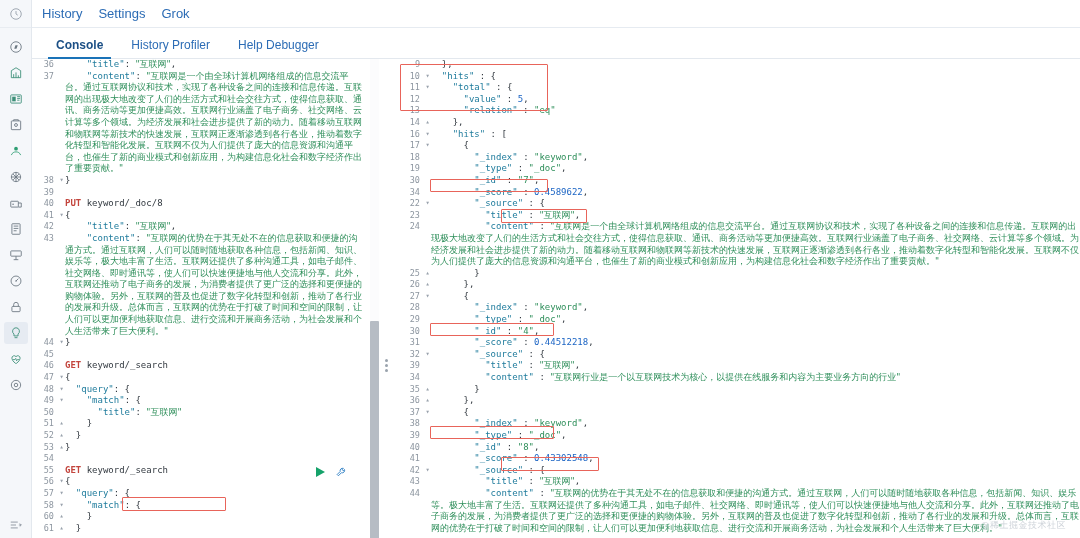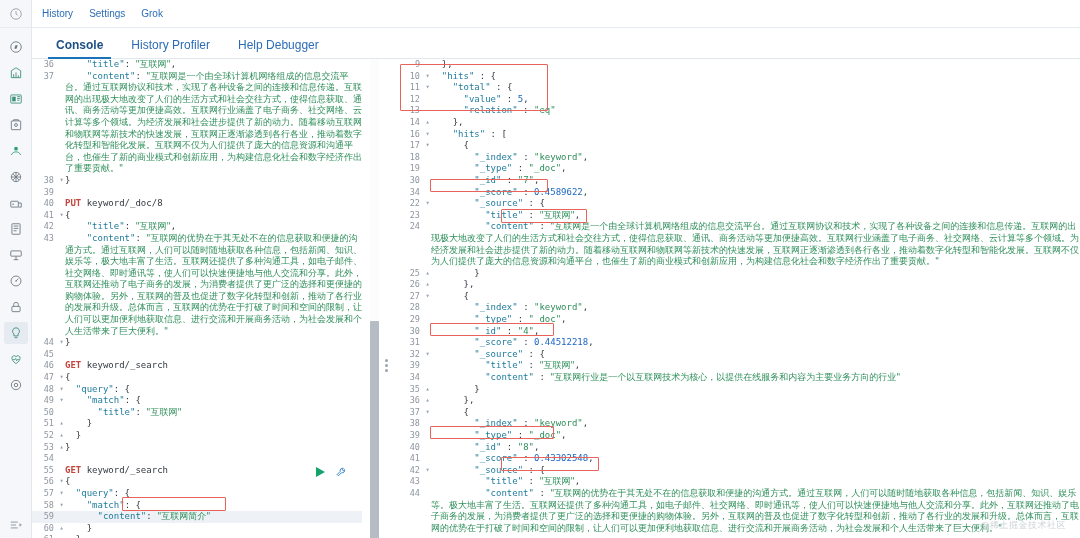--- a/index.html
+++ b/index.html
@@ -69,21 +69,21 @@
     height: 28px;
     border-bottom: 1px solid #e6ebf1;
     display: flex;
     align-items: center;
     padding-left: 10px;
     gap: 16px;
     background: #fff;
     flex: 0 0 28px;
   }
   .topbar a {
-    font-size: 10px;
+    font-size: 13px;
     color: #2c6cb5;
     text-decoration: none;
     cursor: pointer;
     line-height: 1;
   }
 
   
   .tabs {
     height: 31px;
     border-bottom: 1px solid #e3e8ee;
@@ -393,21 +393,20 @@
             <div class="ln"><span class="gut">49</span><span class="fold">▾</span><span class="txt"><span class="p" style="white-space: pre;">    </span><span class="k" style="white-space: pre;">"match"</span><span class="p" style="white-space: pre;">: {</span></span></div>
             <div class="ln"><span class="gut">50</span><span class="fold"></span><span class="txt"><span class="p" style="white-space: pre;">      </span><span class="k" style="white-space: pre;">"title"</span><span class="p" style="white-space: pre;">: </span><span class="s cjk" style="white-space: pre;">"互联网"</span></span></div>
             <div class="ln"><span class="gut">51</span><span class="fold">▴</span><span class="txt"><span class="p" style="white-space: pre;">    }</span></span></div>
             <div class="ln"><span class="gut">52</span><span class="fold">▴</span><span class="txt"><span class="p" style="white-space: pre;">  }</span></span></div>
             <div class="ln"><span class="gut">53</span><span class="fold">▴</span><span class="txt"><span class="p" style="white-space: pre;">}</span></span></div>
             <div class="ln"><span class="gut">54</span><span class="fold"></span><span class="txt"></span></div>
             <div class="ln"><span class="gut">55</span><span class="fold"></span><span class="txt"><span class="m-get">GET </span><span class="url">keyword/_search</span></span></div>
             <div class="ln"><span class="gut">56</span><span class="fold">▾</span><span class="txt"><span class="p" style="white-space: pre;">{</span></span></div>
             <div class="ln"><span class="gut">57</span><span class="fold">▾</span><span class="txt"><span class="p" style="white-space: pre;">  </span><span class="k" style="white-space: pre;">"query"</span><span class="p" style="white-space: pre;">: {</span></span></div>
             <div class="ln"><span class="gut">58</span><span class="fold">▾</span><span class="txt"><span class="p" style="white-space: pre;">    </span><span class="k" style="white-space: pre;">"match"</span><span class="p" style="white-space: pre;">: {</span></span></div>
-            <div class="ln cur"><span class="gut">59</span><span class="fold"></span><span class="txt"><span class="p" style="white-space: pre;">      </span><span class="k" style="white-space: pre;">"content"</span><span class="p" style="white-space: pre;">: </span><span class="s cjk" style="white-space: pre;">"互联网简介"</span></span></div>
             <div class="ln"><span class="gut">60</span><span class="fold">▴</span><span class="txt"><span class="p" style="white-space: pre;">    }</span></span></div>
             <div class="ln"><span class="gut">61</span><span class="fold">▴</span><span class="txt"><span class="p" style="white-space: pre;">  }</span></span></div>
           </div>
       </div>
 
       <div class="splitter">
         <div class="scrolltrack"></div>
         <div class="scrollthumb" id="req-thumb" style="top: 262px; height: 272px;"></div>
         <div class="grip" id="grip" style="top: 300px;">
           <i></i>

